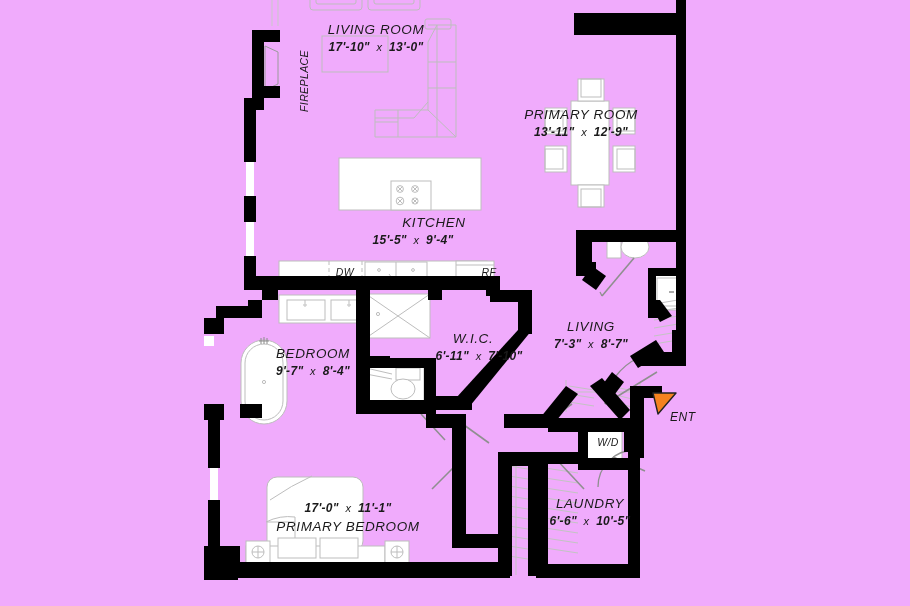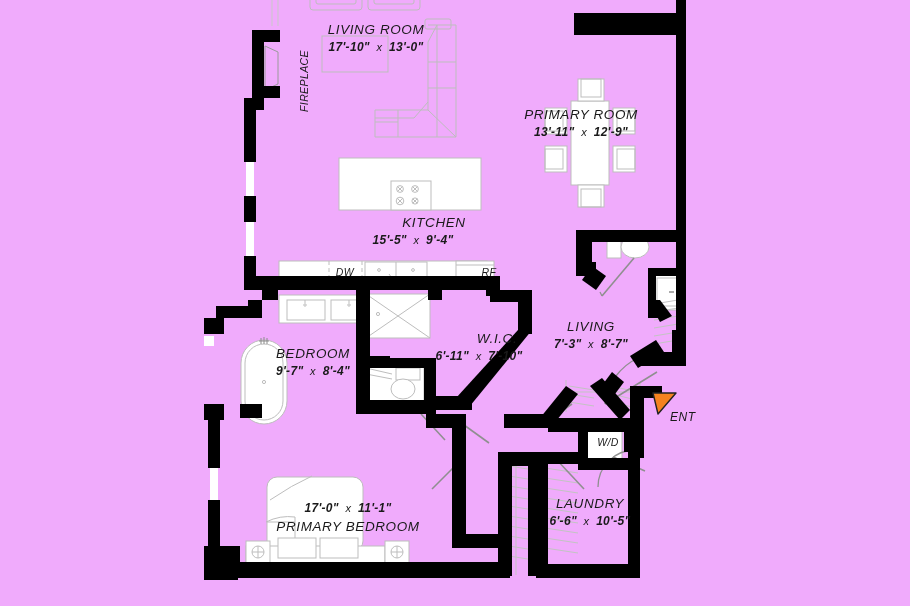--- a/index.html
+++ b/index.html
@@ -346,21 +346,21 @@
   <div class="lbl rname ctr" style="left:581px;top:107px;">PRIMARY ROOM</div>
   <div class="lbl rdim ctr" style="left:581px;top:125px;">
     <span>13'-11"</span><span class="xs"> &nbsp;<span>x</span>&nbsp; </span><span>12'-9"</span>
   </div>
 
   <div class="lbl rname ctr" style="left:413px;top:215px;margin-left:21px;">KITCHEN</div>
   <div class="lbl rdim ctr" style="left:413px;top:233px;">
     <span>15'-5"</span><span class="xs"> &nbsp;<span>x</span>&nbsp; </span><span>9'-4"</span>
   </div>
 
-  <div class="lbl rname ctr" style="left:497px;top:331px;">W.I.C.</div>
+  <div class="lbl rname ctr" style="left:473px;top:331px;">W.I.C.</div>
   <div class="lbl rdim ctr" style="left:479px;top:349px;">
     <span>6'-11"</span><span class="xs"> &nbsp;<span>x</span>&nbsp; </span><span>7'-10"</span>
   </div>
 
   <div class="lbl rname ctr" style="left:591px;top:319px;">LIVING</div>
   <div class="lbl rdim ctr" style="left:591px;top:337px;">
     <span>7'-3"</span><span class="xs"> &nbsp;<span>x</span>&nbsp; </span><span>8'-7"</span>
   </div>
 
   <div class="lbl rname ctr" style="left:313px;top:346px;">BEDROOM</div>

